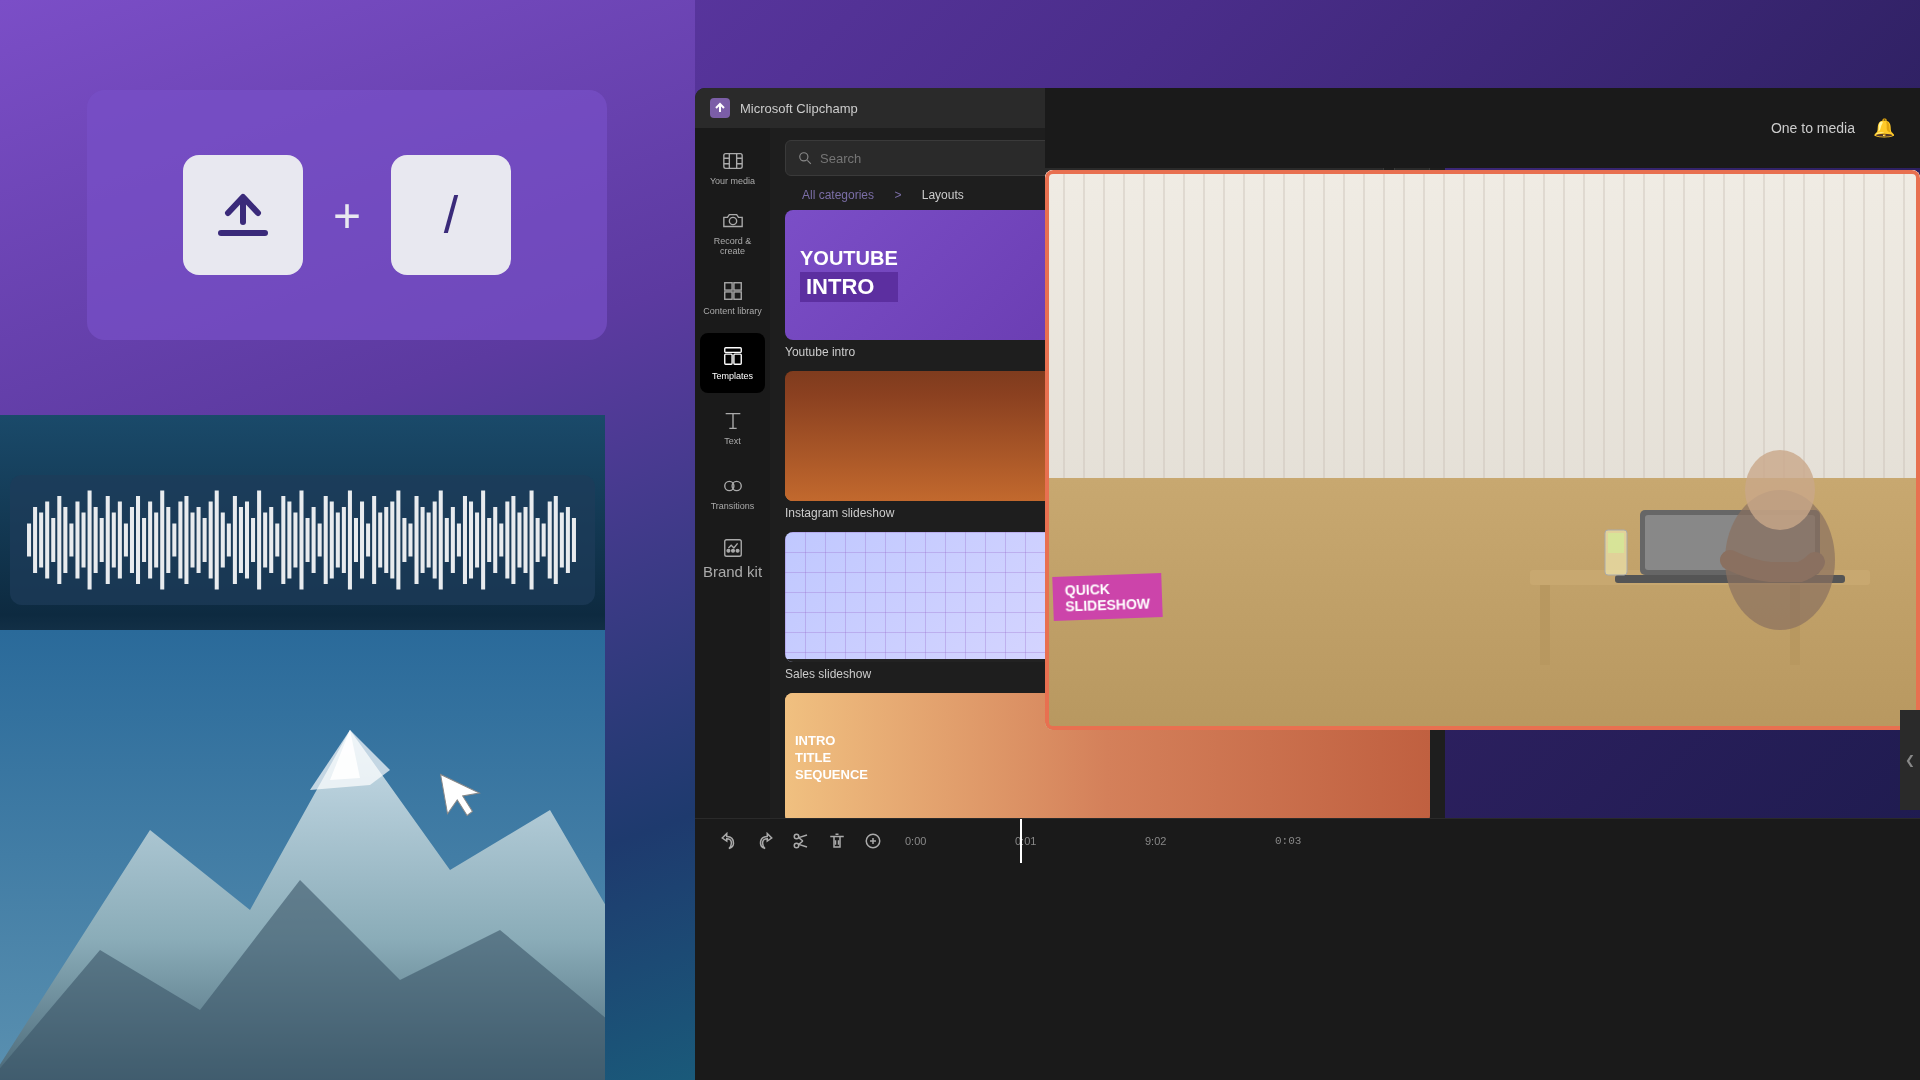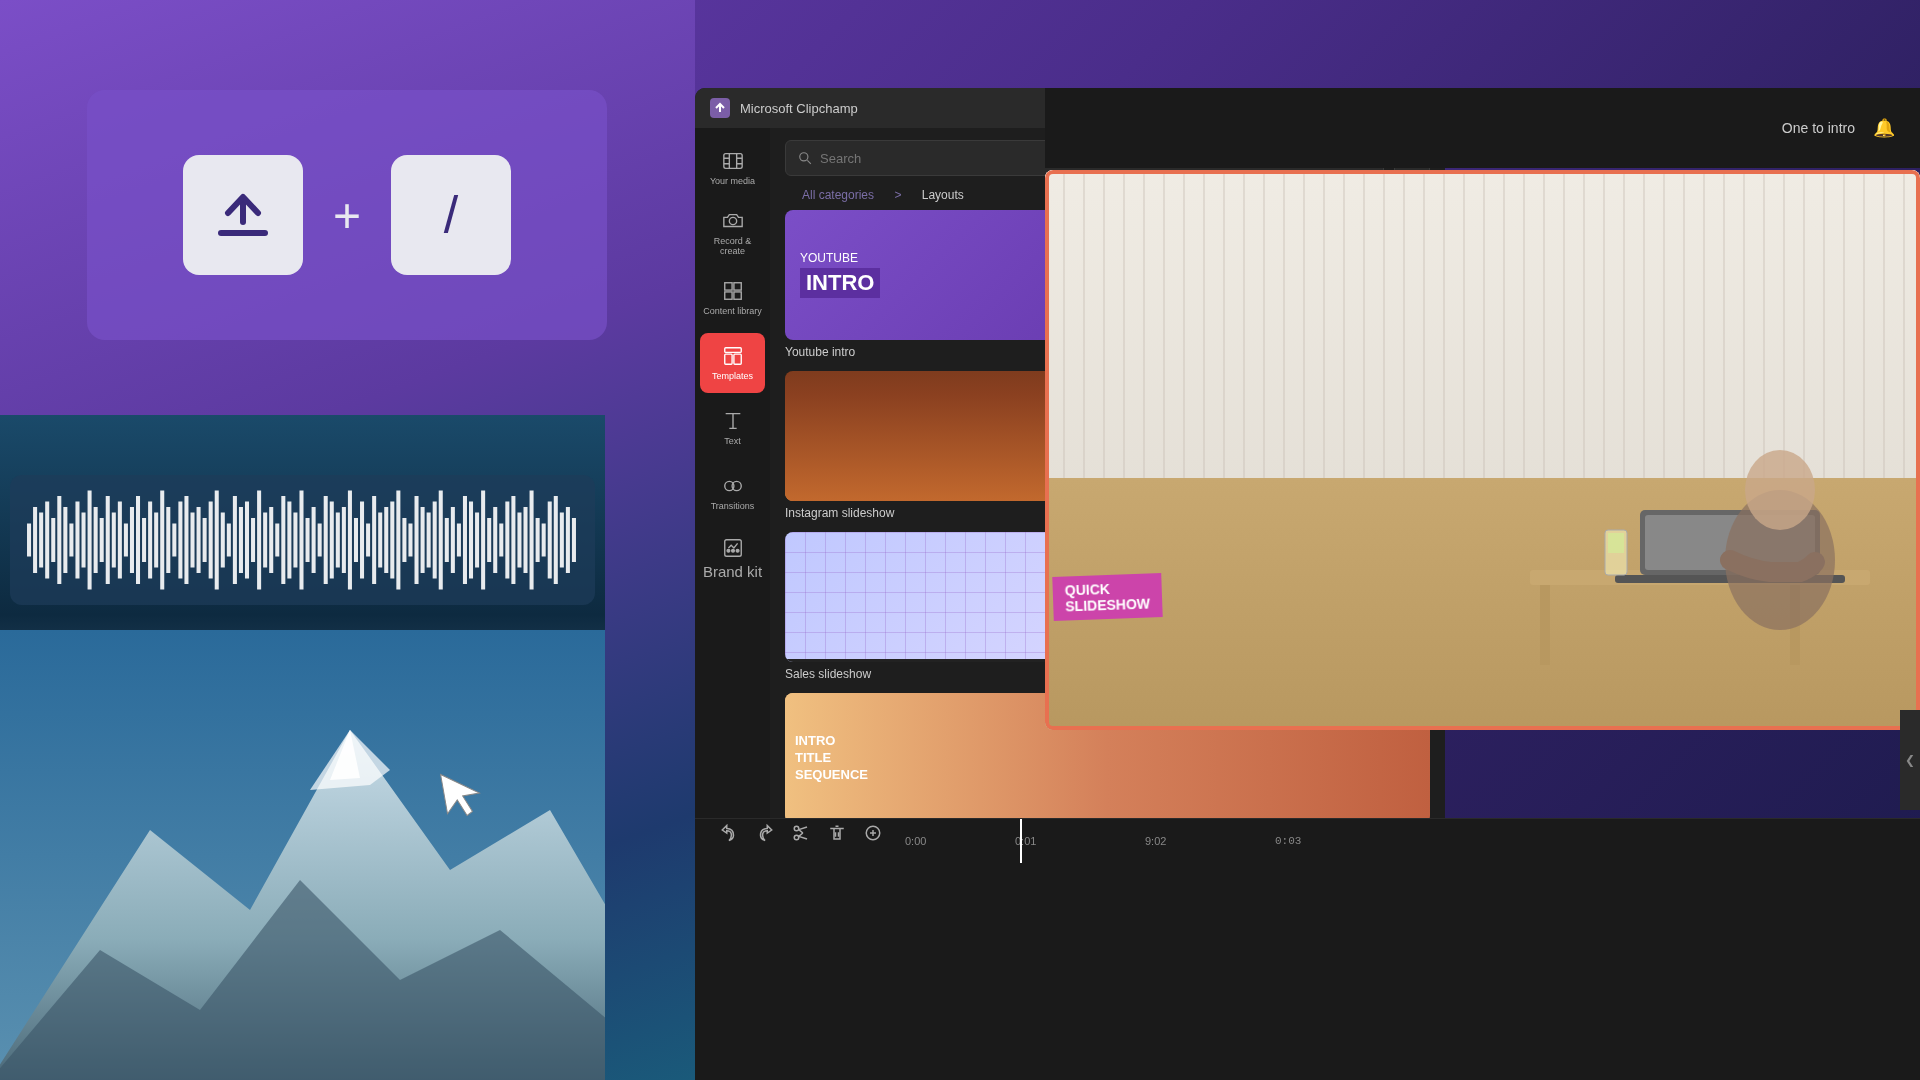--- a/index.html
+++ b/index.html
@@ -173,21 +173,21 @@
       flex-direction: column;
       align-items: center;
       justify-content: center;
       gap: 4px;
       border-radius: 8px;
       cursor: pointer;
       color: #aaaaaa;
       font-size: 10px;
       text-align: center;
     }
-    .sidebar-item.active { background: #ef4444; color: white; }
+    .sidebar-item.active { background: #000000; color: white; }
     .sidebar-item svg { width: 22px; height: 22px; }
 
     
     .main-content {
       flex: 1;
       display: flex;
       flex-direction: column;
       background: #1e1e1e;
       overflow: hidden;
     }
@@ -280,22 +280,22 @@
       align-items: center;
       justify-content: space-between;
       padding: 15px;
       position: relative;
     }
     .yt-text-block {
       display: flex;
       flex-direction: column;
     }
     .yt-youtube {
-      font-size: 12px;
-      font-weight: normal;
+      font-size: 20px;
+      font-weight: bold;
       color: white;
       line-height: 1;
     }
     .yt-intro {
       font-size: 22px;
       font-weight: bold;
       color: white;
       background: #5c2fa0;
       padding: 2px 6px;
       margin-top: 4px;
@@ -467,20 +467,21 @@
       right: 0;
       bottom: 0;
       background: #1a1a1a;
       display: flex;
       flex-direction: column;
     }
     .timeline-controls {
       height: 45px;
       background: #1a1a1a;
       display: flex;
+      align-items: center;
       padding: 0 20px;
       gap: 8px;
       border-top: 1px solid #2a2a2a;
     }
     .timeline-btn {
       width: 28px;
       height: 28px;
       display: flex;
       align-items: center;
       justify-content: center;
@@ -883,21 +884,21 @@
 
         </div>
 
       </div>
     </div>
   </div>
 </div>
 
 <div class="top-right-controls">
   <div style="flex:1;"></div>
-  <span class="one-to-watch">One to intro</span>
+  <span class="one-to-watch">One to media</span>
   <div class="notification-bell">🔔</div>
 </div>
 
 <div class="preview-panel">
   <div class="preview-image">
 
     <div class="room-bg">
       <div class="room-wall"></div>
       <div class="window-stripes"></div>
       <div class="room-floor"></div>

